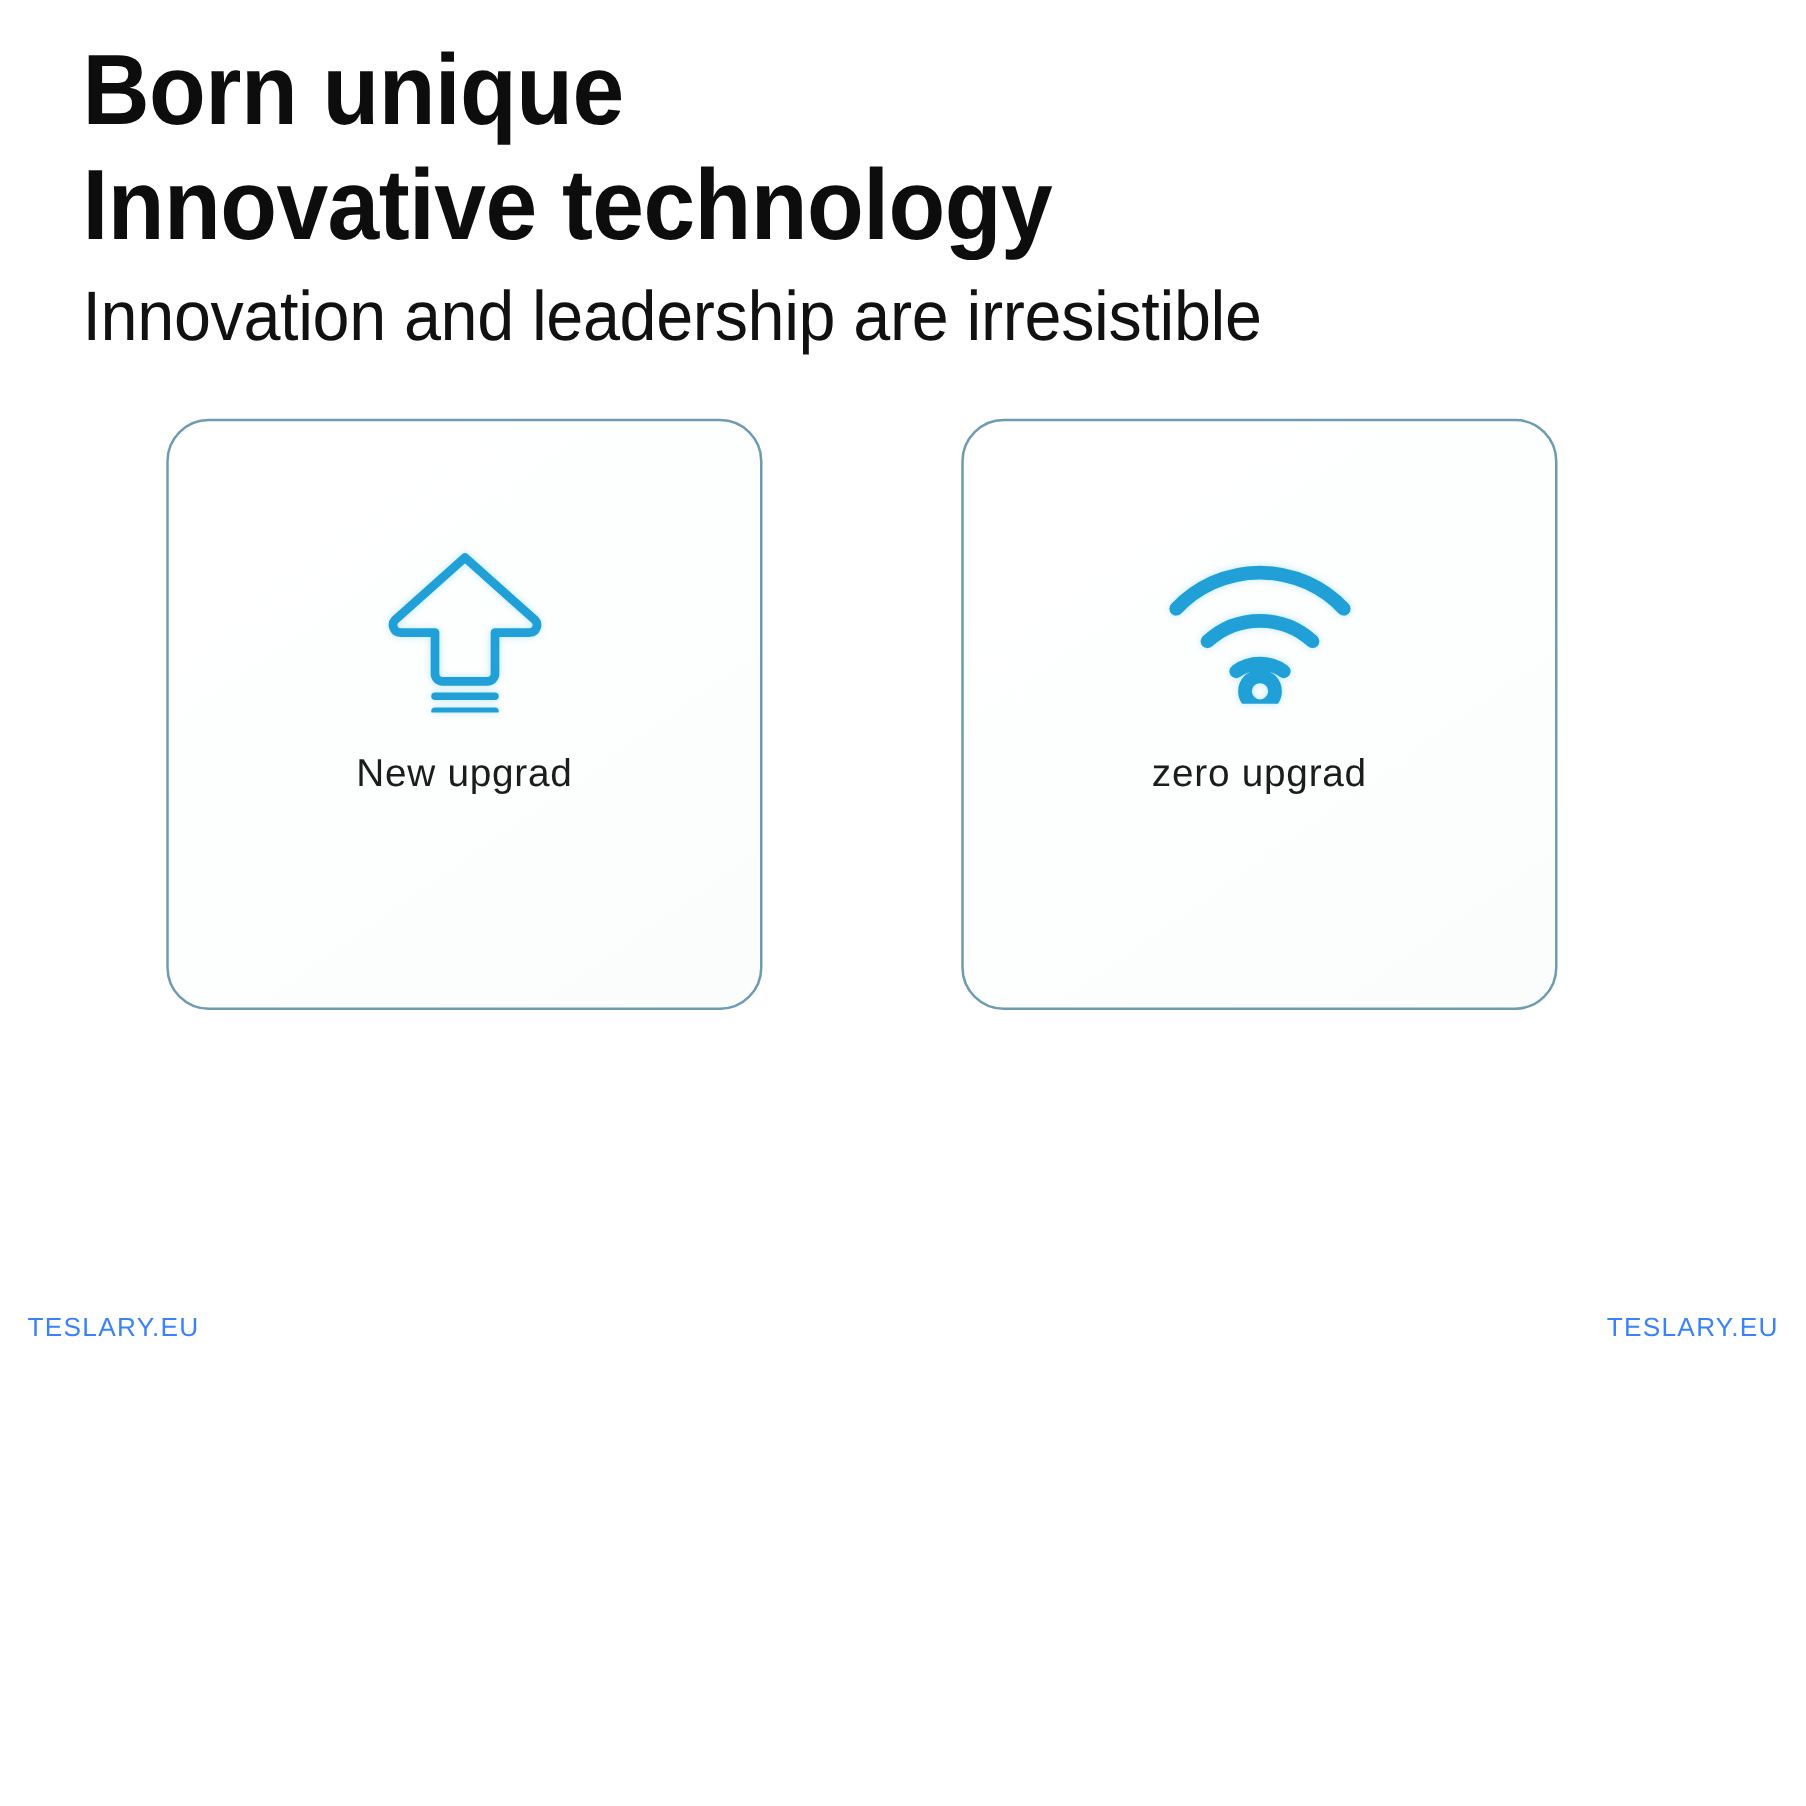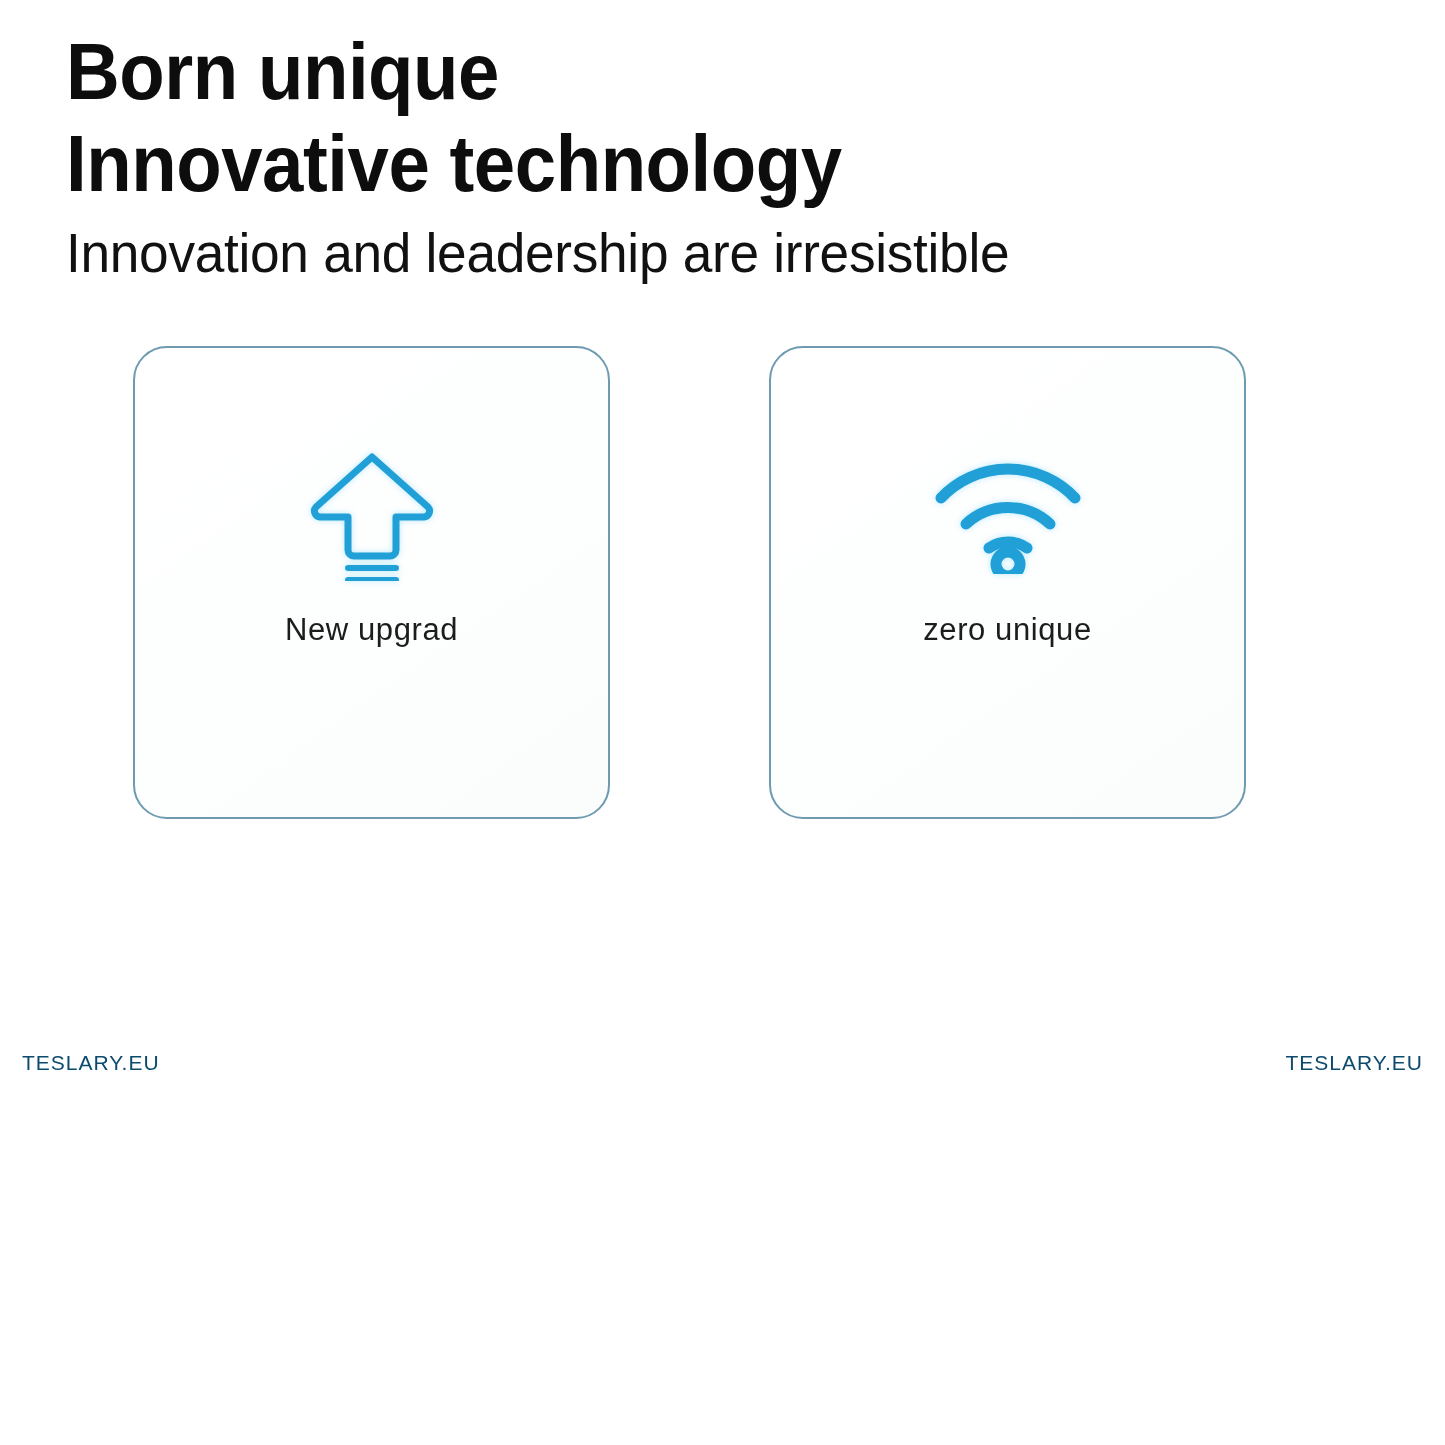--- a/index.html
+++ b/index.html
@@ -48,21 +48,21 @@
     letter-spacing: -0.3px;
     transform: scaleX(0.95);
     transform-origin: left center;
     white-space: nowrap;
   }
 
   
   .grid {
     position: absolute;
     left: 133px;
-    top: 346px;
+    top: 335px;
     width: 1113px;
     height: 1066px;
     display: grid;
     grid-template-columns: 477px 477px;
     grid-template-rows: 473px 473px;
     column-gap: 159px;
     row-gap: 120px;
     text-align: center;
   }
   .card {
@@ -112,21 +112,21 @@
     font-family: "Liberation Sans", sans-serif;
     font-size: 31px;
     letter-spacing: 0.6px;
     white-space: nowrap;
   }
 
   
   .watermark {
     position: absolute;
     bottom: 16px;
-    color: #0c4a6e;
+    color: #3b82f6;
     font-family: "Liberation Sans", sans-serif;
     font-size: 21px;
     letter-spacing: 1px;
     white-space: nowrap;
   }
   .watermark.left  { left: 22px; }
   .watermark.right { right: 22px; }
 </style>
 </head>
 <body>
@@ -157,21 +157,21 @@
     <div class="card">
       <div class="card-inner">
         <div class="icon-wrap">
           <svg width="150" height="118" viewBox="0 0 150 118" fill="none" xmlns="http://www.w3.org/2000/svg">
             <path d="M8 42 A92 92 0 0 1 142 42" stroke="#21a0d8" stroke-width="11" stroke-linecap="round" fill="none"></path>
             <path d="M33 68 A62 62 0 0 1 117 68" stroke="#21a0d8" stroke-width="11" stroke-linecap="round" fill="none"></path>
             <path d="M56 92 A33 33 0 0 1 94 92" stroke="#21a0d8" stroke-width="11" stroke-linecap="round" fill="none"></path>
             <circle cx="75" cy="108" r="12" stroke="#21a0d8" stroke-width="11" fill="none"></circle>
           </svg>
         </div>
-        <div class="card-label">zero unique</div>
+        <div class="card-label">zero upgrad</div>
       </div>
     </div>
 
 
   </div>
 
   <div class="watermark left">TESLARY.EU</div>
   <div class="watermark right">TESLARY.EU</div>
 
 </div>

